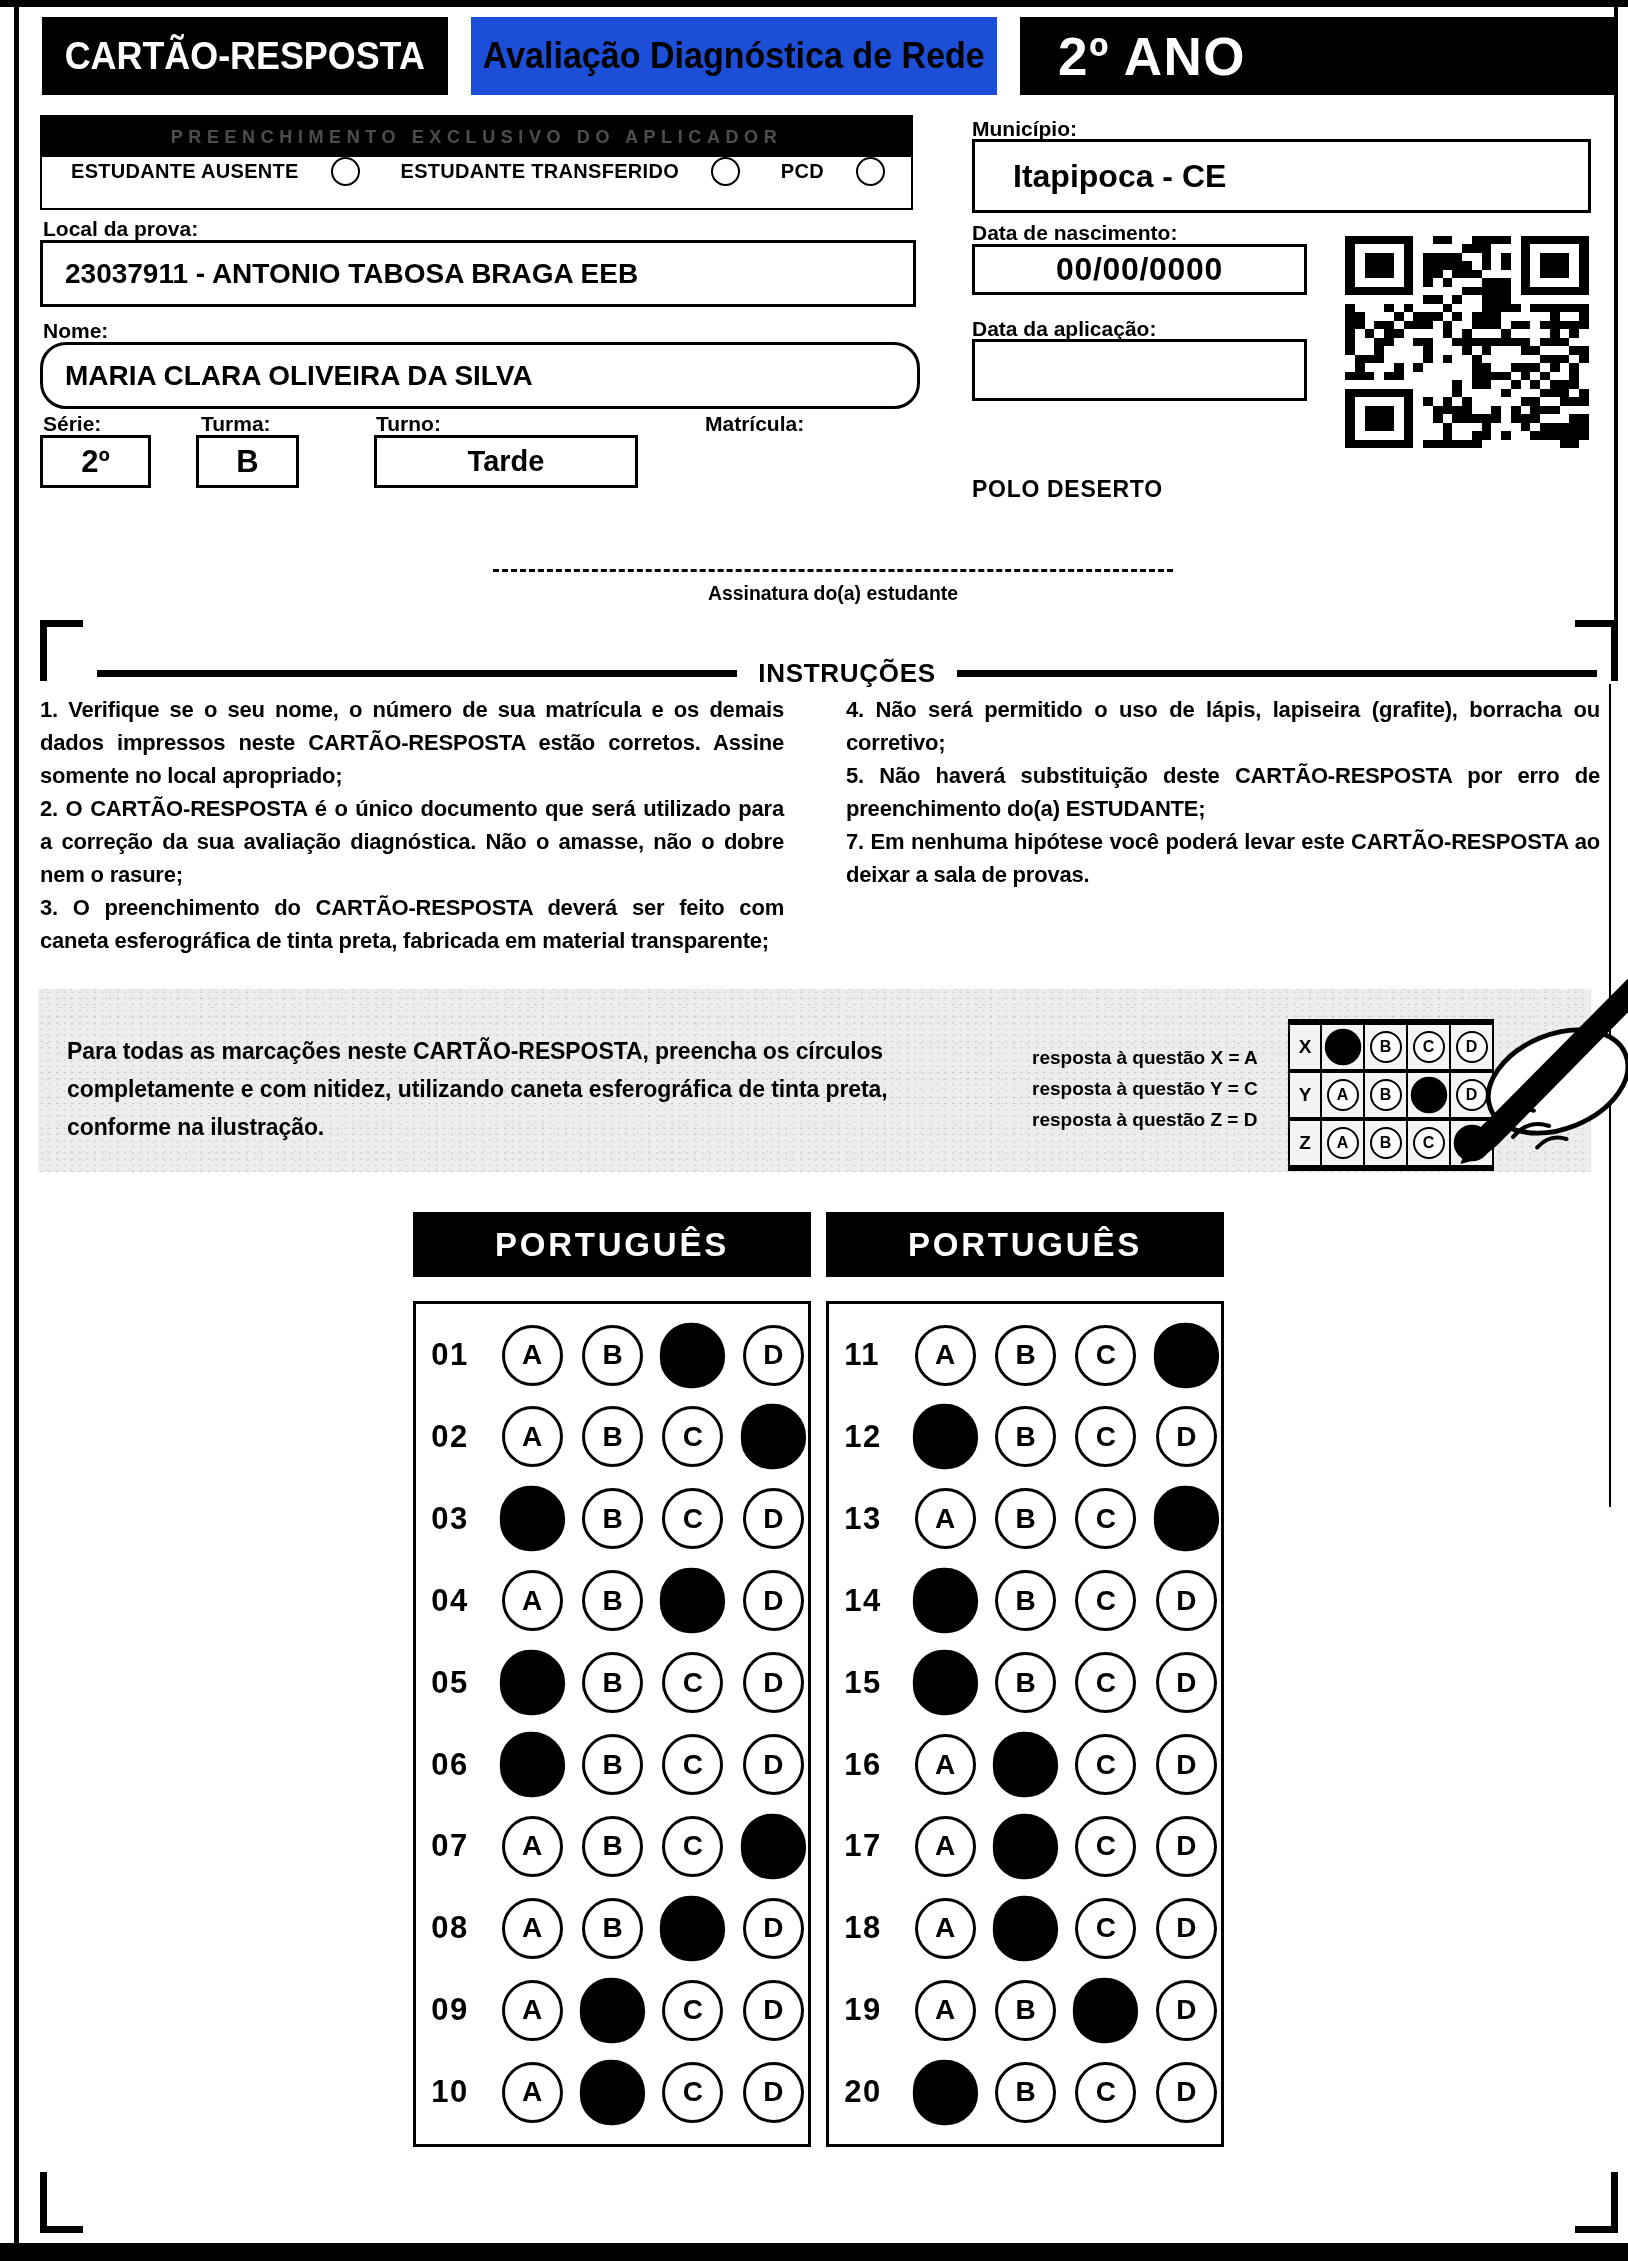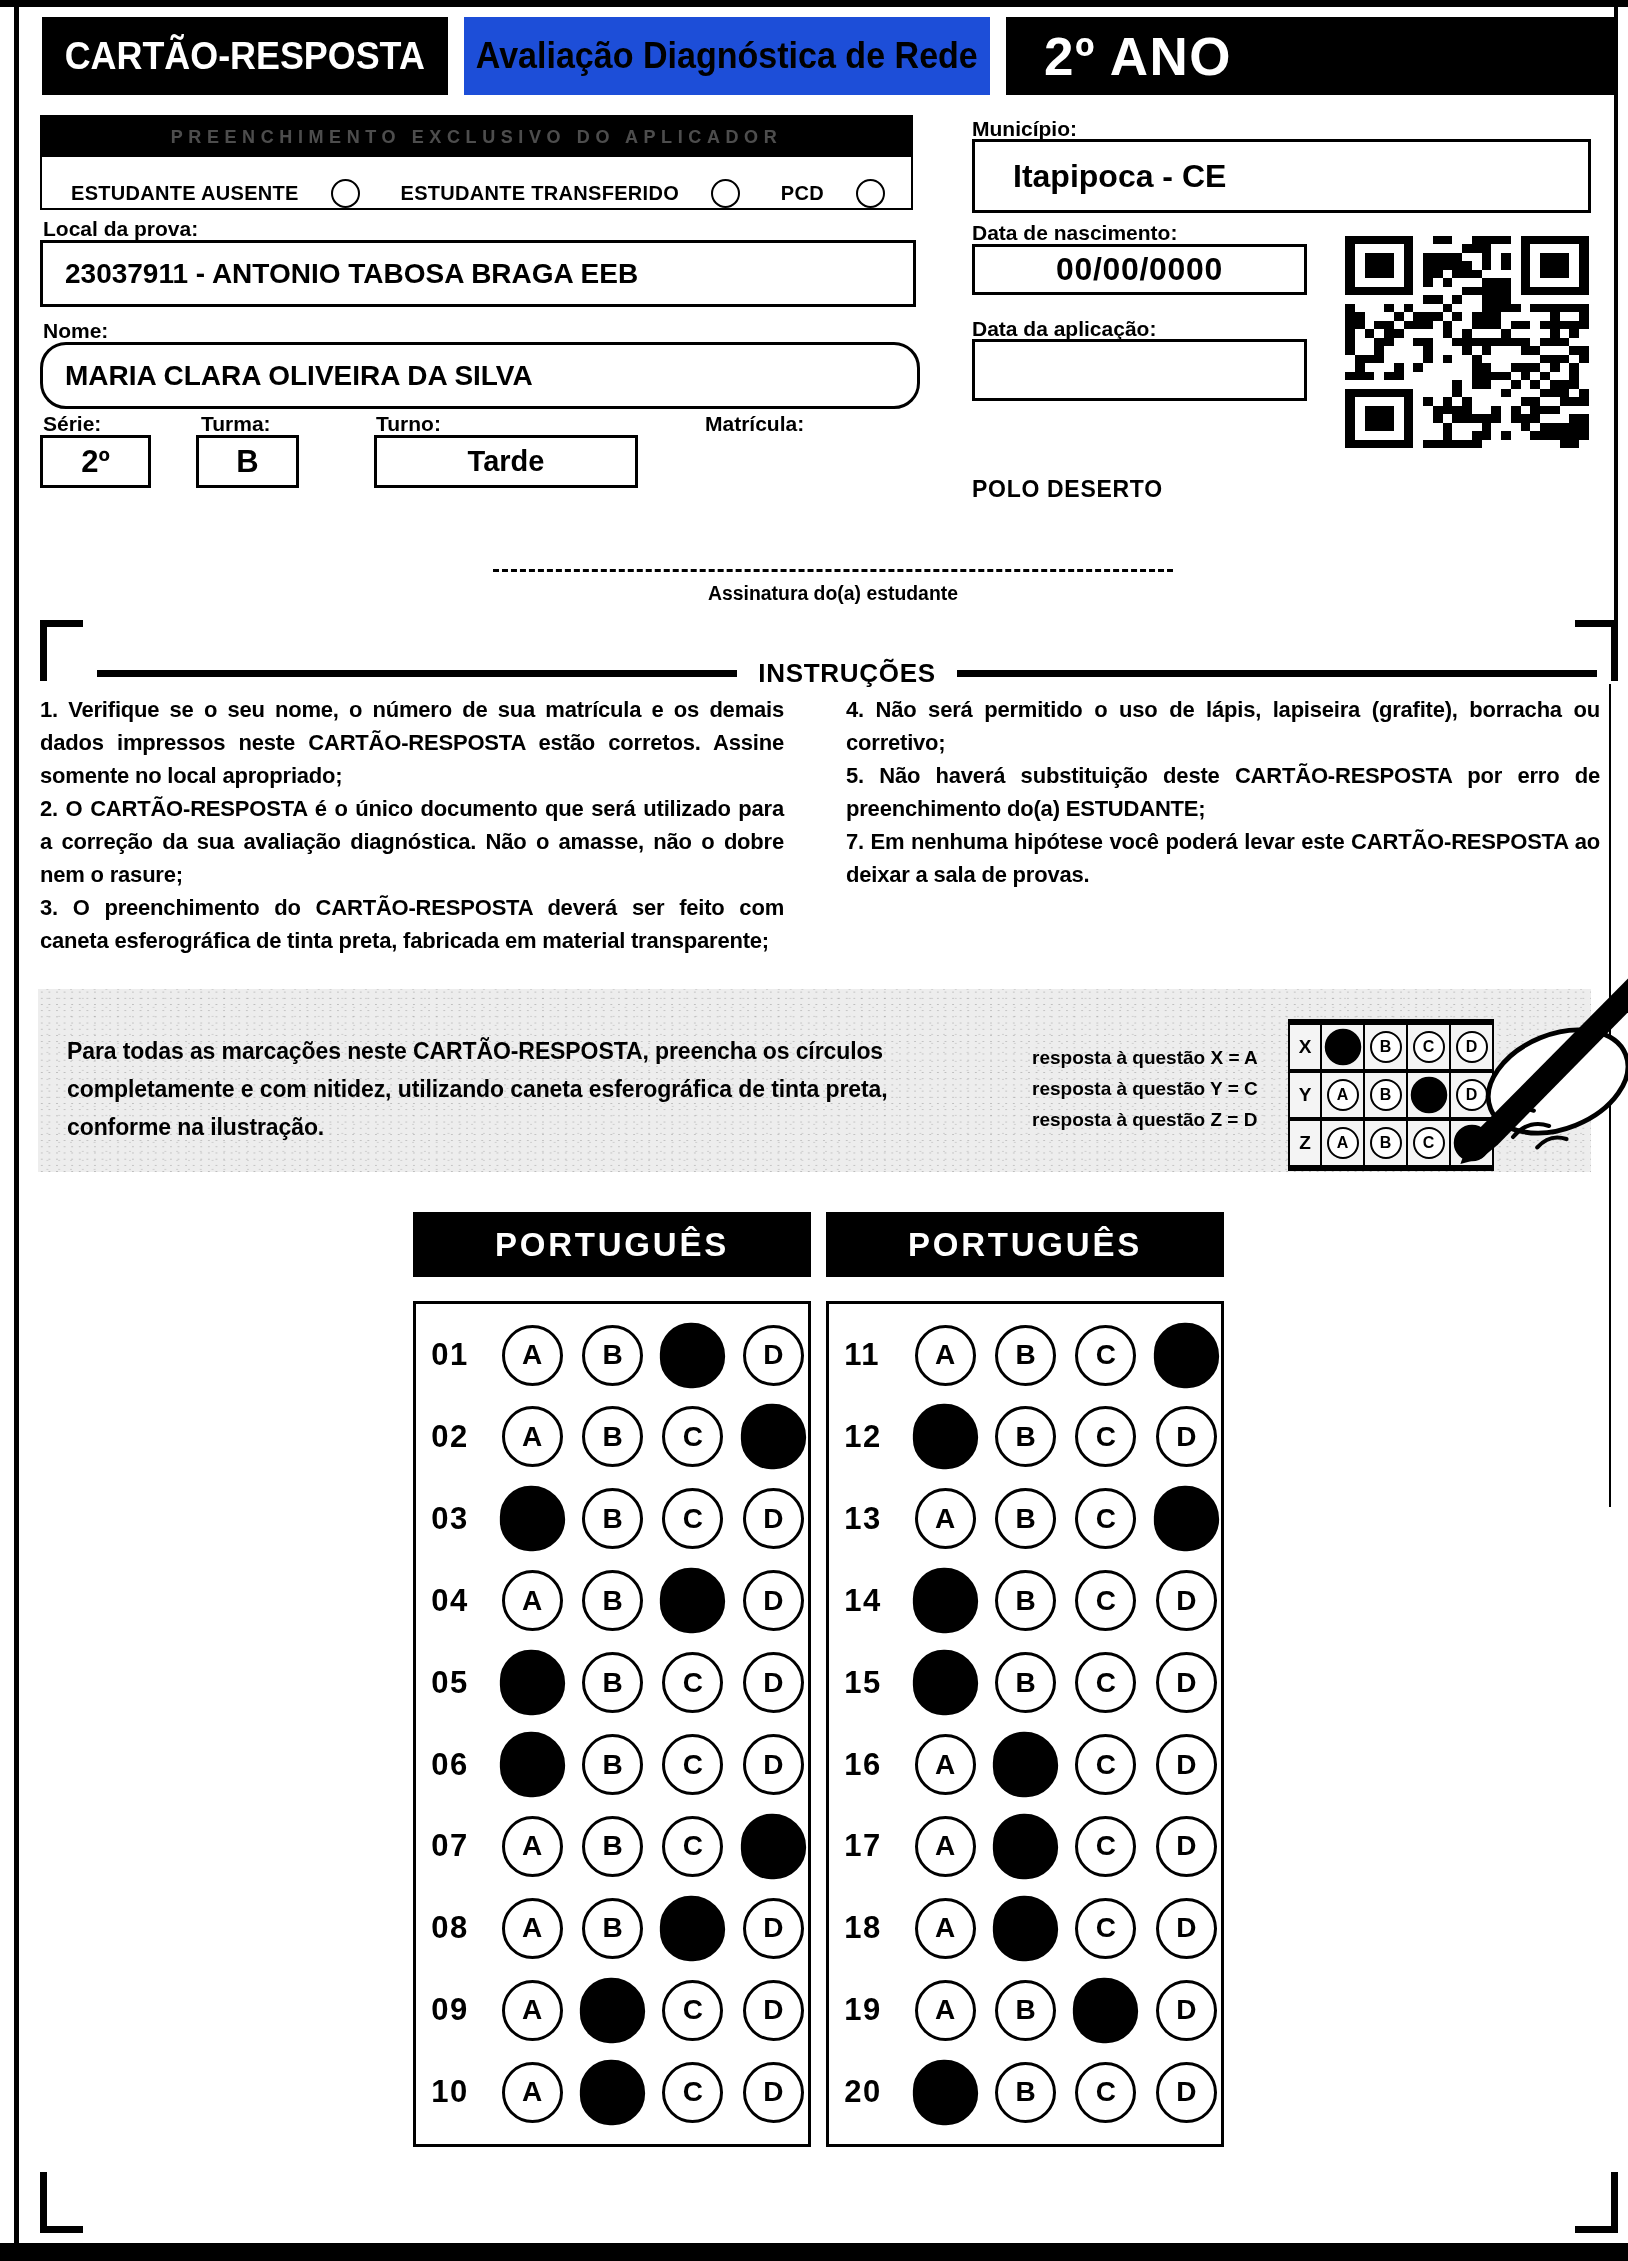--- a/index.html
+++ b/index.html
@@ -13,32 +13,32 @@
   .edge-left    { position: absolute; left: 14px; top: 5.6px; width: 4.9px; height: 2238px; background: #000; }
   .edge-right   { position: absolute; left: 1614px; top: 5.6px; width: 3.5px; height: 626px; background: #000; }
   .vline-right  { position: absolute; left: 1609px; top: 684px; width: 2.1px; height: 823px; background: #000; }
   .bracket { position: absolute; width: 43px; height: 61px; }
   .br-tl { left: 40px;   top: 620px;  border-left: 7.6px solid #000;  border-top: 7.6px solid #000; }
   .br-tr { left: 1575px; top: 620px;  border-right: 7.6px solid #000; border-top: 7.6px solid #000; }
   .br-bl { left: 40px;   top: 2172px; border-left: 7.6px solid #000;  border-bottom: 7.6px solid #000; }
   .br-br { left: 1575px; top: 2172px; border-right: 7.6px solid #000; border-bottom: 7.6px solid #000; }
 
   
-  .header { position: absolute; left: 42px; top: 17.4px; right: 10.4px; height: 78px; display: flex; gap: 16px; }
+  .header { position: absolute; left: 42px; top: 17.4px; right: 10.4px; height: 78px; display: flex; gap: 23px; }
   .h-black { background: #000; color: #fff; display: flex; align-items: center; justify-content: center; font-weight: 700; }
   .h-card { width: 406px; font-size: 39px; }
   .h-card span, .h-assess span { transform: scaleX(.92); white-space: nowrap; }
   .h-assess { width: 526px; background: #1d4ed8; color: #000; display: flex; align-items: center; justify-content: center; font-weight: 700; font-size: 37px; }
   .h-grade { flex: 1; justify-content: flex-start; padding-left: 38px; font-size: 53px; letter-spacing: 1.4px; }
 
   
   .app-box { position: absolute; left: 40px; top: 115px; width: 873px; height: 95px; border: 2.8px solid #000; display: flex; flex-direction: column; }
   .app-bar { height: 40px; background: #000; display: flex; align-items: center; justify-content: center; }
   .app-bar span { color: rgba(255,255,255,.30); font-size: 18px; font-weight: 700; letter-spacing: 5.6px; white-space: nowrap; }
-  .check-row { flex: 1; display: flex; align-items: flex-end; justify-content: space-between; padding: 12px 26px 0 29px; }
+  .check-row { flex: 1; display: flex; align-items: flex-start; justify-content: space-between; padding: 0 26px 0 29px; }
   .chk-group { display: flex; align-items: center; gap: 32px; }
   .chk-label { font-size: 20px; font-weight: 700; letter-spacing: 0.3px; }
   .chk-circle { width: 29px; height: 29px; border: 2.8px solid #000; border-radius: 50%; background: #fff; }
 
   
   .f-label { position: absolute; font-size: 21px; font-weight: 700; }
   .f-box { position: absolute; border: 3.5px solid #000; display: flex; align-items: center; font-weight: 700; background: #fff; }
   .f-left { padding-left: 22px; }
   .f-center { justify-content: center; }
 

